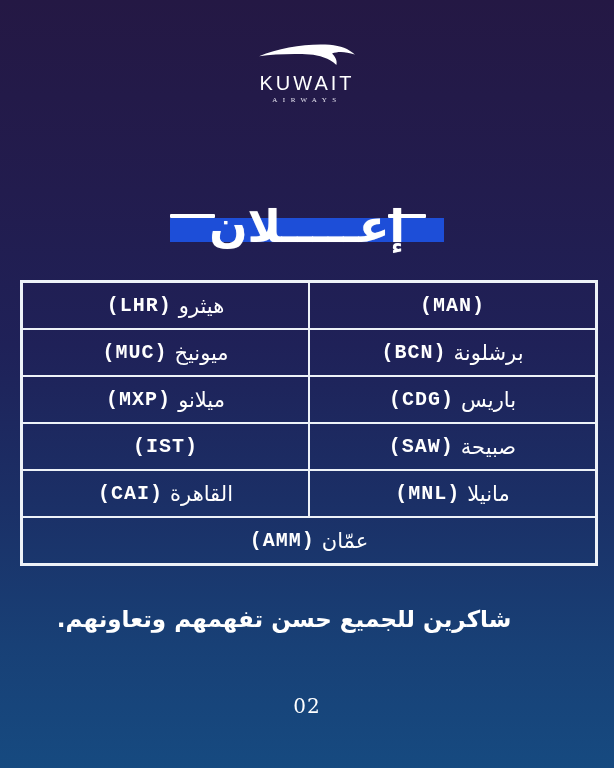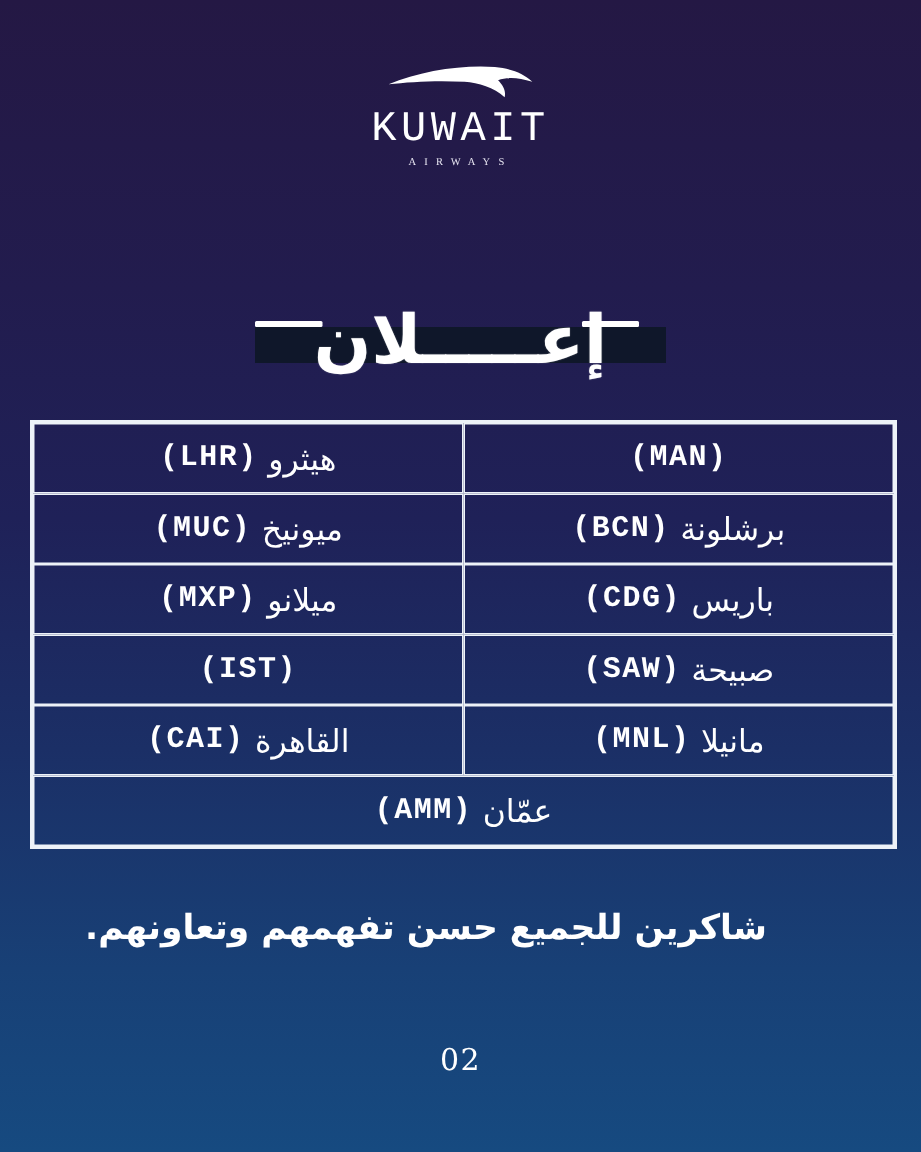--- a/index.html
+++ b/index.html
@@ -7,25 +7,25 @@
     width:614px;height:768px;overflow:hidden;position:relative;
     background:linear-gradient(180deg,#241844 0%,#221c4e 25%,#1f2158 45%,#1b2f66 65%,#184076 84%,#164a80 100%);
     font-family:"DejaVu Sans",sans-serif;color:#ffffff;
   }
   .poster{position:absolute;inset:0;}
 
   
   .logo{position:absolute;top:38px;left:0;width:100%;text-align:center;}
   .logo svg{display:block;margin:0 auto;width:98px;height:32px;}
   .logo-arabic{font-size:26px;font-weight:bold;line-height:1.1;margin-top:2px;letter-spacing:1px;}
-  .logo-en{font-family:Liberation Mono, monospace;font-size:28px;letter-spacing:3px;line-height:1;margin-top:3px;}
+  .logo-en{font-family:Liberation Sans, sans-serif;font-size:20px;letter-spacing:3px;line-height:1;margin-top:3px;}
   .logo-sub{font-family:"Liberation Serif","DejaVu Serif",serif;font-size:7px;letter-spacing:5.5px;line-height:1;margin-top:4px;color:#e8e6f2;}
 
   
-  .banner{position:absolute;top:218px;left:170px;width:274px;height:24px;background:#0f172a;}
+  .banner{position:absolute;top:218px;left:170px;width:274px;height:24px;background:#1d4ed8;}
   .banner-title{
     position:absolute;left:0;right:0;bottom:-7px;text-align:center;
     font-size:45px;font-weight:bold;line-height:1;color:#ffffff;
     text-shadow:0 0 1px rgba(255,255,255,.4);
   }
   .dash{position:absolute;top:-4px;height:4px;background:#ffffff;border-radius:1px;}
   .dash-l{left:0;width:45px;}
   .dash-r{right:18px;width:38px;}
 
   

